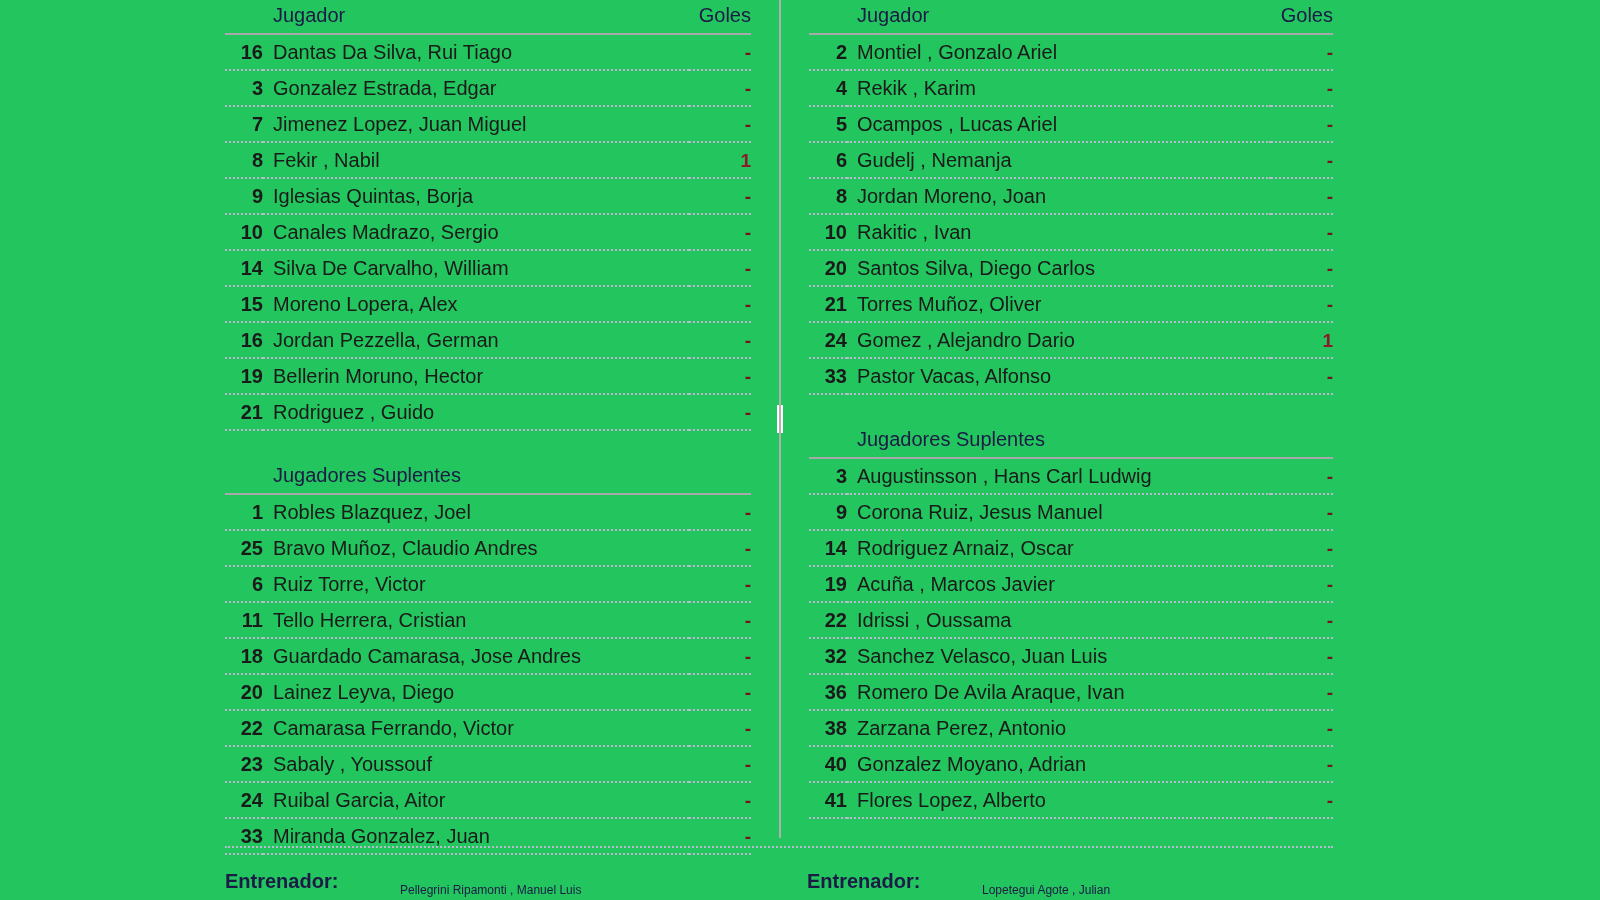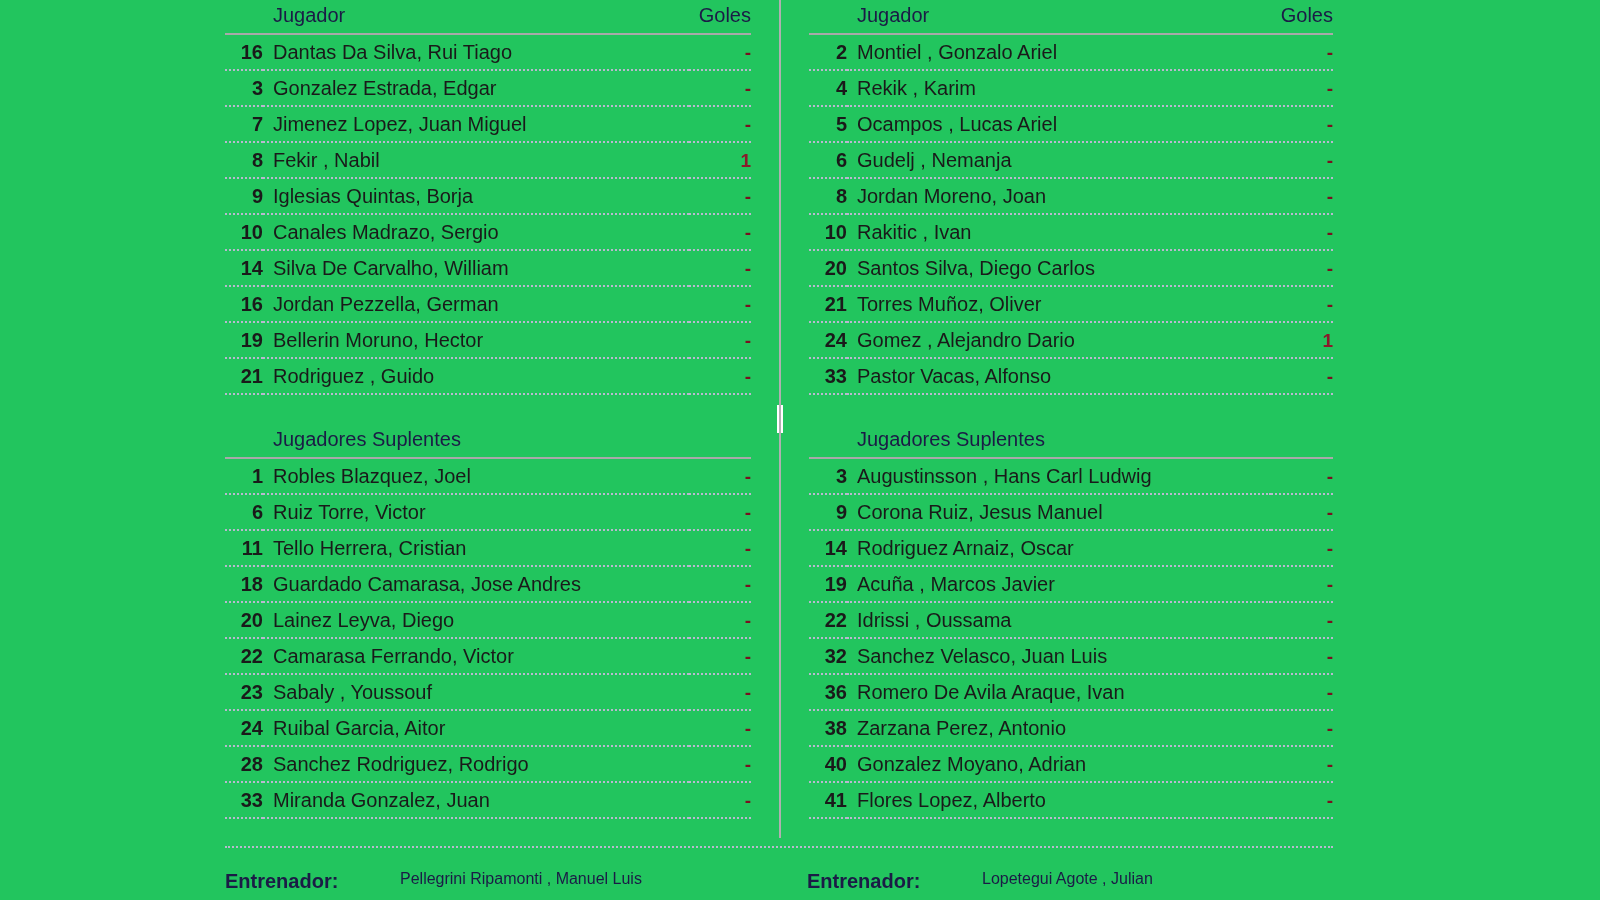--- a/index.html
+++ b/index.html
@@ -130,22 +130,23 @@
   }
   .coach-cell.right { padding-left: 28px; }
   .coach-label {
     font-size: 20px;
     font-weight: bold;
     color: #1b1b46;
     width: 175px;
     flex: none;
   }
   .coach-name {
-    font-size: 16px;
+    font-size: 12px;
     color: #1b1b46;
+    margin-top: 13px;
   }
 
   
   .mid-divider {
     position: absolute;
     left: 779px;
     top: 0;
     width: 0;
     border-left: 2px solid #b0b0b0;
     height: 838px;
@@ -214,20 +215,25 @@
               <td class="num">10</td>
               <td class="name">Canales Madrazo, Sergio</td>
               <td class="goals dash">-</td>
             </tr>
             <tr>
               <td class="num">14</td>
               <td class="name">Silva De Carvalho, William</td>
               <td class="goals dash">-</td>
             </tr>
             <tr>
+              <td class="num">15</td>
+              <td class="name">Moreno Lopera, Alex</td>
+              <td class="goals dash">-</td>
+            </tr>
+            <tr>
               <td class="num">16</td>
               <td class="name">Jordan Pezzella, German</td>
               <td class="goals dash">-</td>
             </tr>
             <tr>
               <td class="num">19</td>
               <td class="name">Bellerin Moruno, Hector</td>
               <td class="goals dash">-</td>
             </tr>
             <tr>
@@ -252,20 +258,25 @@
               <th class="th-goals"></th>
             </tr>
           </thead>
           <tbody>
               <tr>
                 <td class="num">1</td>
                 <td class="name">Robles Blazquez, Joel</td>
                 <td class="goals dash">-</td>
               </tr>
               <tr>
+                <td class="num">25</td>
+                <td class="name">Bravo Muñoz, Claudio Andres</td>
+                <td class="goals dash">-</td>
+              </tr>
+              <tr>
                 <td class="num">6</td>
                 <td class="name">Ruiz Torre, Victor</td>
                 <td class="goals dash">-</td>
               </tr>
               <tr>
                 <td class="num">11</td>
                 <td class="name">Tello Herrera, Cristian</td>
                 <td class="goals dash">-</td>
               </tr>
               <tr>
@@ -284,25 +295,20 @@
                 <td class="goals dash">-</td>
               </tr>
               <tr>
                 <td class="num">23</td>
                 <td class="name">Sabaly , Youssouf</td>
                 <td class="goals dash">-</td>
               </tr>
               <tr>
                 <td class="num">24</td>
                 <td class="name">Ruibal Garcia, Aitor</td>
-                <td class="goals dash">-</td>
-              </tr>
-              <tr>
-                <td class="num">28</td>
-                <td class="name">Sanchez Rodriguez, Rodrigo</td>
                 <td class="goals dash">-</td>
               </tr>
               <tr>
                 <td class="num">33</td>
                 <td class="name">Miranda Gonzalez, Juan</td>
                 <td class="goals dash">-</td>
               </tr>
             </tbody>
         </table>
       </div>

